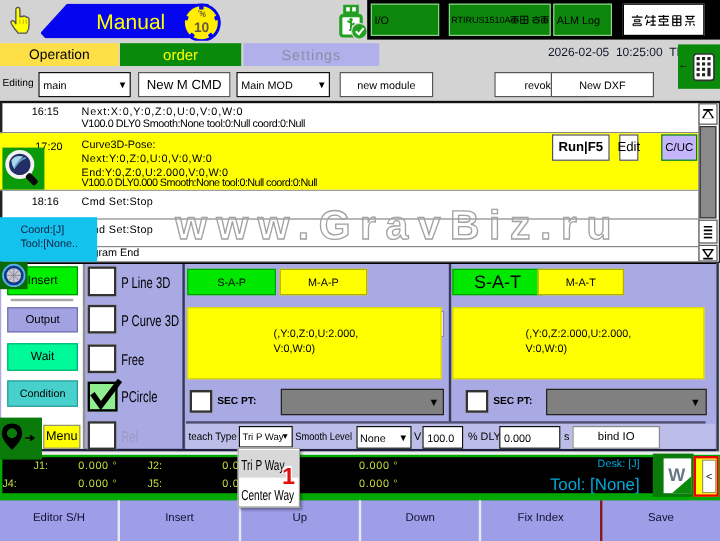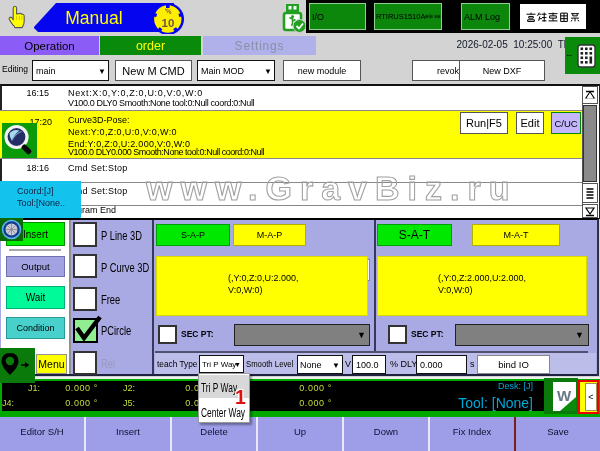--- a/index.html
+++ b/index.html
@@ -24,21 +24,21 @@
 
 <div class="abs" style="left:0;top:0;width:600px;height:33px;background:#d3d3d3;"></div>
 
 <svg class="abs" style="left:8px;top:5px;" width="18" height="24" viewBox="0 0 18 24">
   <path d="M5.2 9.2 L5.2 3.2 Q5.2 1.2 6.9 1.2 Q8.6 1.2 8.6 3.2 L8.6 8.6 Q8.6 9.4 9.3 9.0 Q10.0 8.2 11.0 8.8 Q11.6 8.1 12.6 8.4 Q13.5 8.6 13.8 9.4 Q14.8 9.0 15.5 9.6 Q16.2 10.2 16.2 11.4 L16.2 16.0 Q16.2 19.4 14.6 21.6 L14.2 22.6 L6.8 22.6 L6.4 21.4 Q4.4 19.6 3.0 17.2 L1.4 14.6 Q0.6 13.2 1.9 12.4 Q3.1 11.7 4.0 13.0 L5.2 14.8 Z" fill="#ffff00" stroke="#555" stroke-width="1.1" stroke-linejoin="round"></path>
   <path d="M8.6 11.2 L8.6 15 M11.4 11.2 L11.4 15 M13.9 11.2 L13.9 15" stroke="#c8b400" stroke-width="0.8" fill="none"></path>
 </svg>
 
 <div class="abs" style="left:34px;top:3px;width:140px;height:29px;background:#0505f0;
      clip-path:polygon(22px 0,140px 0,140px 29px,4px 29px,0 25px,0 24px);"></div>
-<div class="abs" style="left:61px;top:6px;width:66px;height:24px;color:#ffff00;font-size:17.5px;
+<div class="abs" style="left:76px;top:6px;width:66px;height:24px;color:#ffff00;font-size:17.5px;
      display:flex;align-items:center;justify-content:center;">Manual</div>
 <svg class="abs" style="left:152px;top:2px;" width="33" height="32" viewBox="0 0 33 32">
   <circle cx="16" cy="17" r="16" fill="#0505f0"></circle>
   <rect x="0" y="0" width="33" height="32" fill="none"></rect>
   <circle cx="15.8" cy="17" r="13.7" fill="#ffee00"></circle>
   <g fill="#0505f0">
     <rect x="14" y="2.3" width="3.6" height="3.6" rx="0.5"></rect>
     <rect x="1.2" y="11.2" width="3.6" height="3.6" rx="0.5" transform="rotate(-72 3 13)"></rect>
     <rect x="26.8" y="11.2" width="3.6" height="3.6" rx="0.5" transform="rotate(72 28.6 13)"></rect>
     <rect x="6.2" y="25.8" width="3.6" height="3.6" rx="0.5" transform="rotate(-144 8 27.6)"></rect>
@@ -54,21 +54,21 @@
   <rect x="12.5" y="4" width="3" height="3.5" fill="#fff"></rect>
   <rect x="3" y="11" width="17" height="17" rx="2" fill="#fff" stroke="#22a022" stroke-width="2.6"></rect>
   <path d="M11.5 14 L11.5 23 M11.5 17 L8.5 15.5 M11.5 19 L14.5 17.5 M10 23 h3" stroke="#22a022" stroke-width="1.6" fill="none"></path>
   <circle cx="11.5" cy="14.5" r="1.5" fill="#22a022"></circle>
   <circle cx="18.5" cy="24" r="6.5" fill="#22a022" stroke="#d3d3d3" stroke-width="1"></circle>
   <path d="M15.5 24 L18 26.5 L22 21.5" stroke="#fff" stroke-width="1.8" fill="none"></path>
 </svg>
 
 <div class="abs" style="left:306px;top:0;width:294px;height:33px;background:#000;"></div>
 <div class="gbtn" style="left:309px;top:3px;width:57px;height:27px;font-size:9px;padding-left:2px;">I/O</div>
-<div class="gbtn" style="left:374px;top:3px;width:68px;height:27px;font-size:7.5px;padding-left:1px;white-space:nowrap;overflow:hidden;">RTIRUS1510A<svg width="9" height="9" viewBox="0 0 9 9">
+<div class="gbtn" style="left:374px;top:3px;width:85px;height:27px;font-size:7.5px;padding-left:1px;white-space:nowrap;overflow:hidden;">RTIRUS1510A<svg width="9" height="9" viewBox="0 0 9 9">
       <g stroke="#000" stroke-width="0.9" fill="none">
         <path d="M0.5 1.5 h8 M1.5 3.5 h6 M0.5 5.5 h8 M4.5 1.5 v6 M1.5 7.5 h6 M2 3.5 l-1 3 M7 3.5 l1 3"></path>
       </g>
     </svg><svg width="9" height="9" viewBox="0 0 9 9">
       <g stroke="#000" stroke-width="0.9" fill="none">
         <path d="M1 1 h7 M1 1 v7 M8 1 v7 M1 8 h7 M1 4.5 h7 M4.5 1 v7"></path>
       </g>
     </svg><span style="width:2px;display:inline-block;"></span><svg width="9" height="9" viewBox="0 0 9 9">
       <g stroke="#000" stroke-width="0.9" fill="none">
         <path d="M4.5 0.5 v2 M0.5 2.5 h8 M2 4.5 h5 M2 4.5 v3 M7 4.5 v3 M2 7.5 h5 M0.5 6 l1.5 -1.5 M8.5 6 l-1.5 -1.5"></path>
@@ -101,21 +101,21 @@
       </g>
     </svg>
     <svg width="10" height="10" viewBox="0 0 9 9">
       <g stroke="#000" stroke-width="0.9" fill="none">
         <path d="M1 1.5 h7 M2.5 1.5 v2 M6.5 1.5 v2 M2.5 3.5 h4 M1 5.5 h7 M2 7 l-1 1.5 M7 7 l1 1.5 M4.5 5.5 v3"></path>
       </g>
     </svg>
   </div>
 
 <div class="abs" style="left:0;top:36px;width:600px;height:20px;background:#d3d3d3;"></div>
-<div class="abs" style="left:0px;top:36px;width:99px;height:19px;background:#8b5cf6;color:#000;
+<div class="abs" style="left:0px;top:36px;width:99px;height:19px;background:#fde047;color:#000;
      font-size:11.5px;display:flex;align-items:center;justify-content:center;">Operation</div>
 <div class="abs" style="left:100px;top:36px;width:101px;height:19px;background:#0a8a0a;color:#ffff00;
      font-size:12.5px;display:flex;align-items:center;justify-content:center;">order</div>
 <div class="abs" style="left:203px;top:36px;width:113px;height:19px;background:#b0b0ea;color:#8890a8;
      font-size:12px;letter-spacing:0.8px;display:flex;align-items:center;justify-content:center;">Settings</div>
 <div class="abs" style="left:385px;top:36px;width:190px;height:17px;color:#101828;font-size:10px;
      display:flex;align-items:center;justify-content:flex-end;">2026-02-05&nbsp;&nbsp;10:25:00&nbsp;&nbsp;Thu</div>
 
 <div class="abs" style="left:565px;top:37px;width:35px;height:37px;background:#0a8a0a;z-index:5;"></div>
 <div class="abs" style="left:565px;top:49px;color:#000;font-size:9px;z-index:6;">←</div>
@@ -164,22 +164,22 @@
 <div class="abs" style="left:68px;top:138.5px;font-size:9px;letter-spacing:0.27px;">End:Y:0,Z:0,U:2.000,V:0,W:0</div>
 <div class="abs" style="left:68px;top:146.5px;font-size:9px;letter-spacing:-0.48px;">V100.0 DLY0.000 Smooth:None tool:0:Null coord:0:Null</div>
 
 <div class="abs" style="left:2px;top:123px;width:35px;height:35px;background:#0a9a0a;"></div>
 <svg class="abs" style="left:2px;top:123px;" width="35" height="35" viewBox="0 0 35 35">
   <circle cx="14.5" cy="14" r="10.5" fill="#242e66" stroke="#f2f2f2" stroke-width="3.2"></circle>
   <path d="M7.5 10.5 Q11 5.5 17.5 7.5 Q12 11.5 10 18 Q7.5 14.5 7.5 10.5Z" fill="#a8d8ea"></path>
   <path d="M10 17 Q14 10 19.5 8.5" stroke="#6aa8cc" stroke-width="1.2" fill="none"></path>
   <rect x="22.5" y="20.5" width="11" height="5.5" rx="2" transform="rotate(45 22.5 20.5)" fill="#0a0a0a"></rect>
 </svg>
-<div class="btn" style="left:460px;top:112px;width:48px;height:22px;font-size:11px;">Run|F5</div>
-<div class="btn" style="left:516px;top:112px;width:28px;height:22px;font-size:11px;">Edit</div>
+<div class="btn" style="left:460px;top:112px;width:48px;height:22px;font-size:11px;font-weight:bold;">Run|F5</div>
+<div class="btn" style="left:516px;top:112px;width:16px;height:22px;font-size:11px;">Edit</div>
 <div class="btn" style="left:551px;top:112px;width:30px;height:22px;font-size:9.5px;background:#c4b5fd;border-color:#008800;">C/UC</div>
 
 <div class="abs" style="left:18px;top:163px;width:31px;text-align:right;font-size:9px;">18:16</div>
 <div class="abs" style="left:68px;top:163px;font-size:9px;letter-spacing:0.3px;">Cmd Set:Stop</div>
 
 <div class="abs" style="left:68px;top:185.5px;font-size:9px;letter-spacing:0.3px;">Cmd Set:Stop</div>
 
 <div class="abs" style="left:63px;top:204.5px;font-size:9px;">Program End</div>
 
 <div class="abs" style="left:146px;top:169px;width:460px;font-size:34px;font-weight:bold;white-space:nowrap;
@@ -270,22 +270,22 @@
 <div class="abs" style="left:308px;top:224px;width:62px;height:22px;background:#ffffff;border:1px solid #888;box-sizing:border-box;
      display:flex;align-items:center;justify-content:center;font-size:9px;margin-top:35px;">Coord</div>
 <div class="abs" style="left:156px;top:256px;width:212px;height:60px;background:#ffff00;border:1px solid #d8d800;box-sizing:border-box;"></div>
 <div class="abs" style="left:228px;top:272px;font-size:9px;line-height:12px;z-index:2;">(,Y:0,Z:0,U:2.000,<br>V:0,W:0)</div>
 <div class="cb" style="left:158px;top:325px;width:19px;height:19px;"></div>
 <div class="abs" style="left:181px;top:329px;font-size:8.5px;font-weight:bold;">SEC PT:</div>
 <div class="abs" style="left:234px;top:324px;width:136px;height:22px;background:#808080;border:1px solid #222;box-sizing:border-box;"></div>
 <div class="abs" style="left:357px;top:330px;font-size:9px;z-index:2;">▼</div>
 
 <div class="abs" style="left:377px;top:224px;width:75px;height:22px;background:#00e800;border:1px solid #00a000;box-sizing:border-box;
-     display:flex;align-items:center;justify-content:center;font-size:12px;">S-A-T</div>
-<div class="abs" style="left:472px;top:224px;width:88px;height:22px;background:#ffff00;border:1px solid #b0b000;box-sizing:border-box;
+     display:flex;align-items:center;justify-content:center;font-size:15px;">S-A-T</div>
+<div class="abs" style="left:448px;top:224px;width:72px;height:22px;background:#ffff00;border:1px solid #b0b000;box-sizing:border-box;
      display:flex;align-items:center;justify-content:center;font-size:9px;">M-A-T</div>
 <div class="abs" style="left:377px;top:256px;width:210px;height:60px;background:#ffff00;border:1px solid #d8d800;box-sizing:border-box;"></div>
 <div class="abs" style="left:438px;top:272px;font-size:9px;line-height:12px;z-index:2;">(,Y:0,Z:2.000,U:2.000,<br>V:0,W:0)</div>
 <div class="cb" style="left:388px;top:325px;width:19px;height:19px;"></div>
 <div class="abs" style="left:411px;top:329px;font-size:8.5px;font-weight:bold;">SEC PT:</div>
 <div class="abs" style="left:455px;top:324px;width:134px;height:22px;background:#808080;border:1px solid #222;box-sizing:border-box;"></div>
 <div class="abs" style="left:575px;top:330px;font-size:9px;z-index:2;">▼</div>
 
 <div class="abs" style="left:155px;top:351px;width:433px;height:1.5px;background:#505070;"></div>
 <div class="abs" style="left:157px;top:359px;font-size:9px;transform:scaleX(0.92);transform-origin:left center;white-space:nowrap;">teach Type</div>
@@ -325,21 +325,20 @@
 </svg>
 
 <div class="abs" style="left:578px;top:380px;width:21px;height:34px;background:#ffff00;border:2px solid #ee0000;box-sizing:border-box;"></div>
 <div class="abs" style="left:585px;top:383px;width:12px;height:28px;background:#fff;border:1px solid #a09050;box-sizing:border-box;
      display:flex;align-items:center;justify-content:center;font-size:9px;">&lt;</div>
 
 <div class="abs" style="left:0;top:417px;width:600px;height:34px;background:#9d9de8;"></div>
 <div class="abs" style="left:0;top:417px;width:600px;height:34px;display:flex;">
   <div style="flex:1;border-right:2px solid #e8e8f8;display:flex;align-items:center;justify-content:center;font-size:9.5px;color:#101030;padding-bottom:5px;">Editor S/H</div>
   <div style="flex:1;border-right:2px solid #e8e8f8;display:flex;align-items:center;justify-content:center;font-size:9.5px;color:#101030;padding-bottom:5px;">Insert</div>
-  <div style="flex:1;border-right:2px solid #e8e8f8;display:flex;align-items:center;justify-content:center;font-size:9.5px;color:#101030;padding-bottom:5px;">Delete</div>
   <div style="flex:1;border-right:2px solid #e8e8f8;display:flex;align-items:center;justify-content:center;font-size:9.5px;color:#101030;padding-bottom:5px;">Up</div>
   <div style="flex:1;border-right:2px solid #e8e8f8;display:flex;align-items:center;justify-content:center;font-size:9.5px;color:#101030;padding-bottom:5px;">Down</div>
   <div style="flex:1;border-right:2px solid #7f1d1d;display:flex;align-items:center;justify-content:center;font-size:9.5px;color:#101030;padding-bottom:5px;">Fix Index</div>
   <div style="flex:1;display:flex;align-items:center;justify-content:center;font-size:9.5px;color:#101030;padding-bottom:5px;">Save</div>
 </div>
 
 <div class="abs" style="left:198px;top:373px;width:52px;height:50px;background:#fff;border:1px solid #999;
      box-shadow:2px 2px 2px rgba(0,0,0,0.35);box-sizing:border-box;z-index:10;"></div>
 <div class="abs" style="left:199px;top:375px;width:50px;height:23px;background:#d8d8d8;z-index:10;"></div>
 <div class="abs cond2" style="left:201px;top:381px;font-size:12px;z-index:11;">Tri P Way</div>

